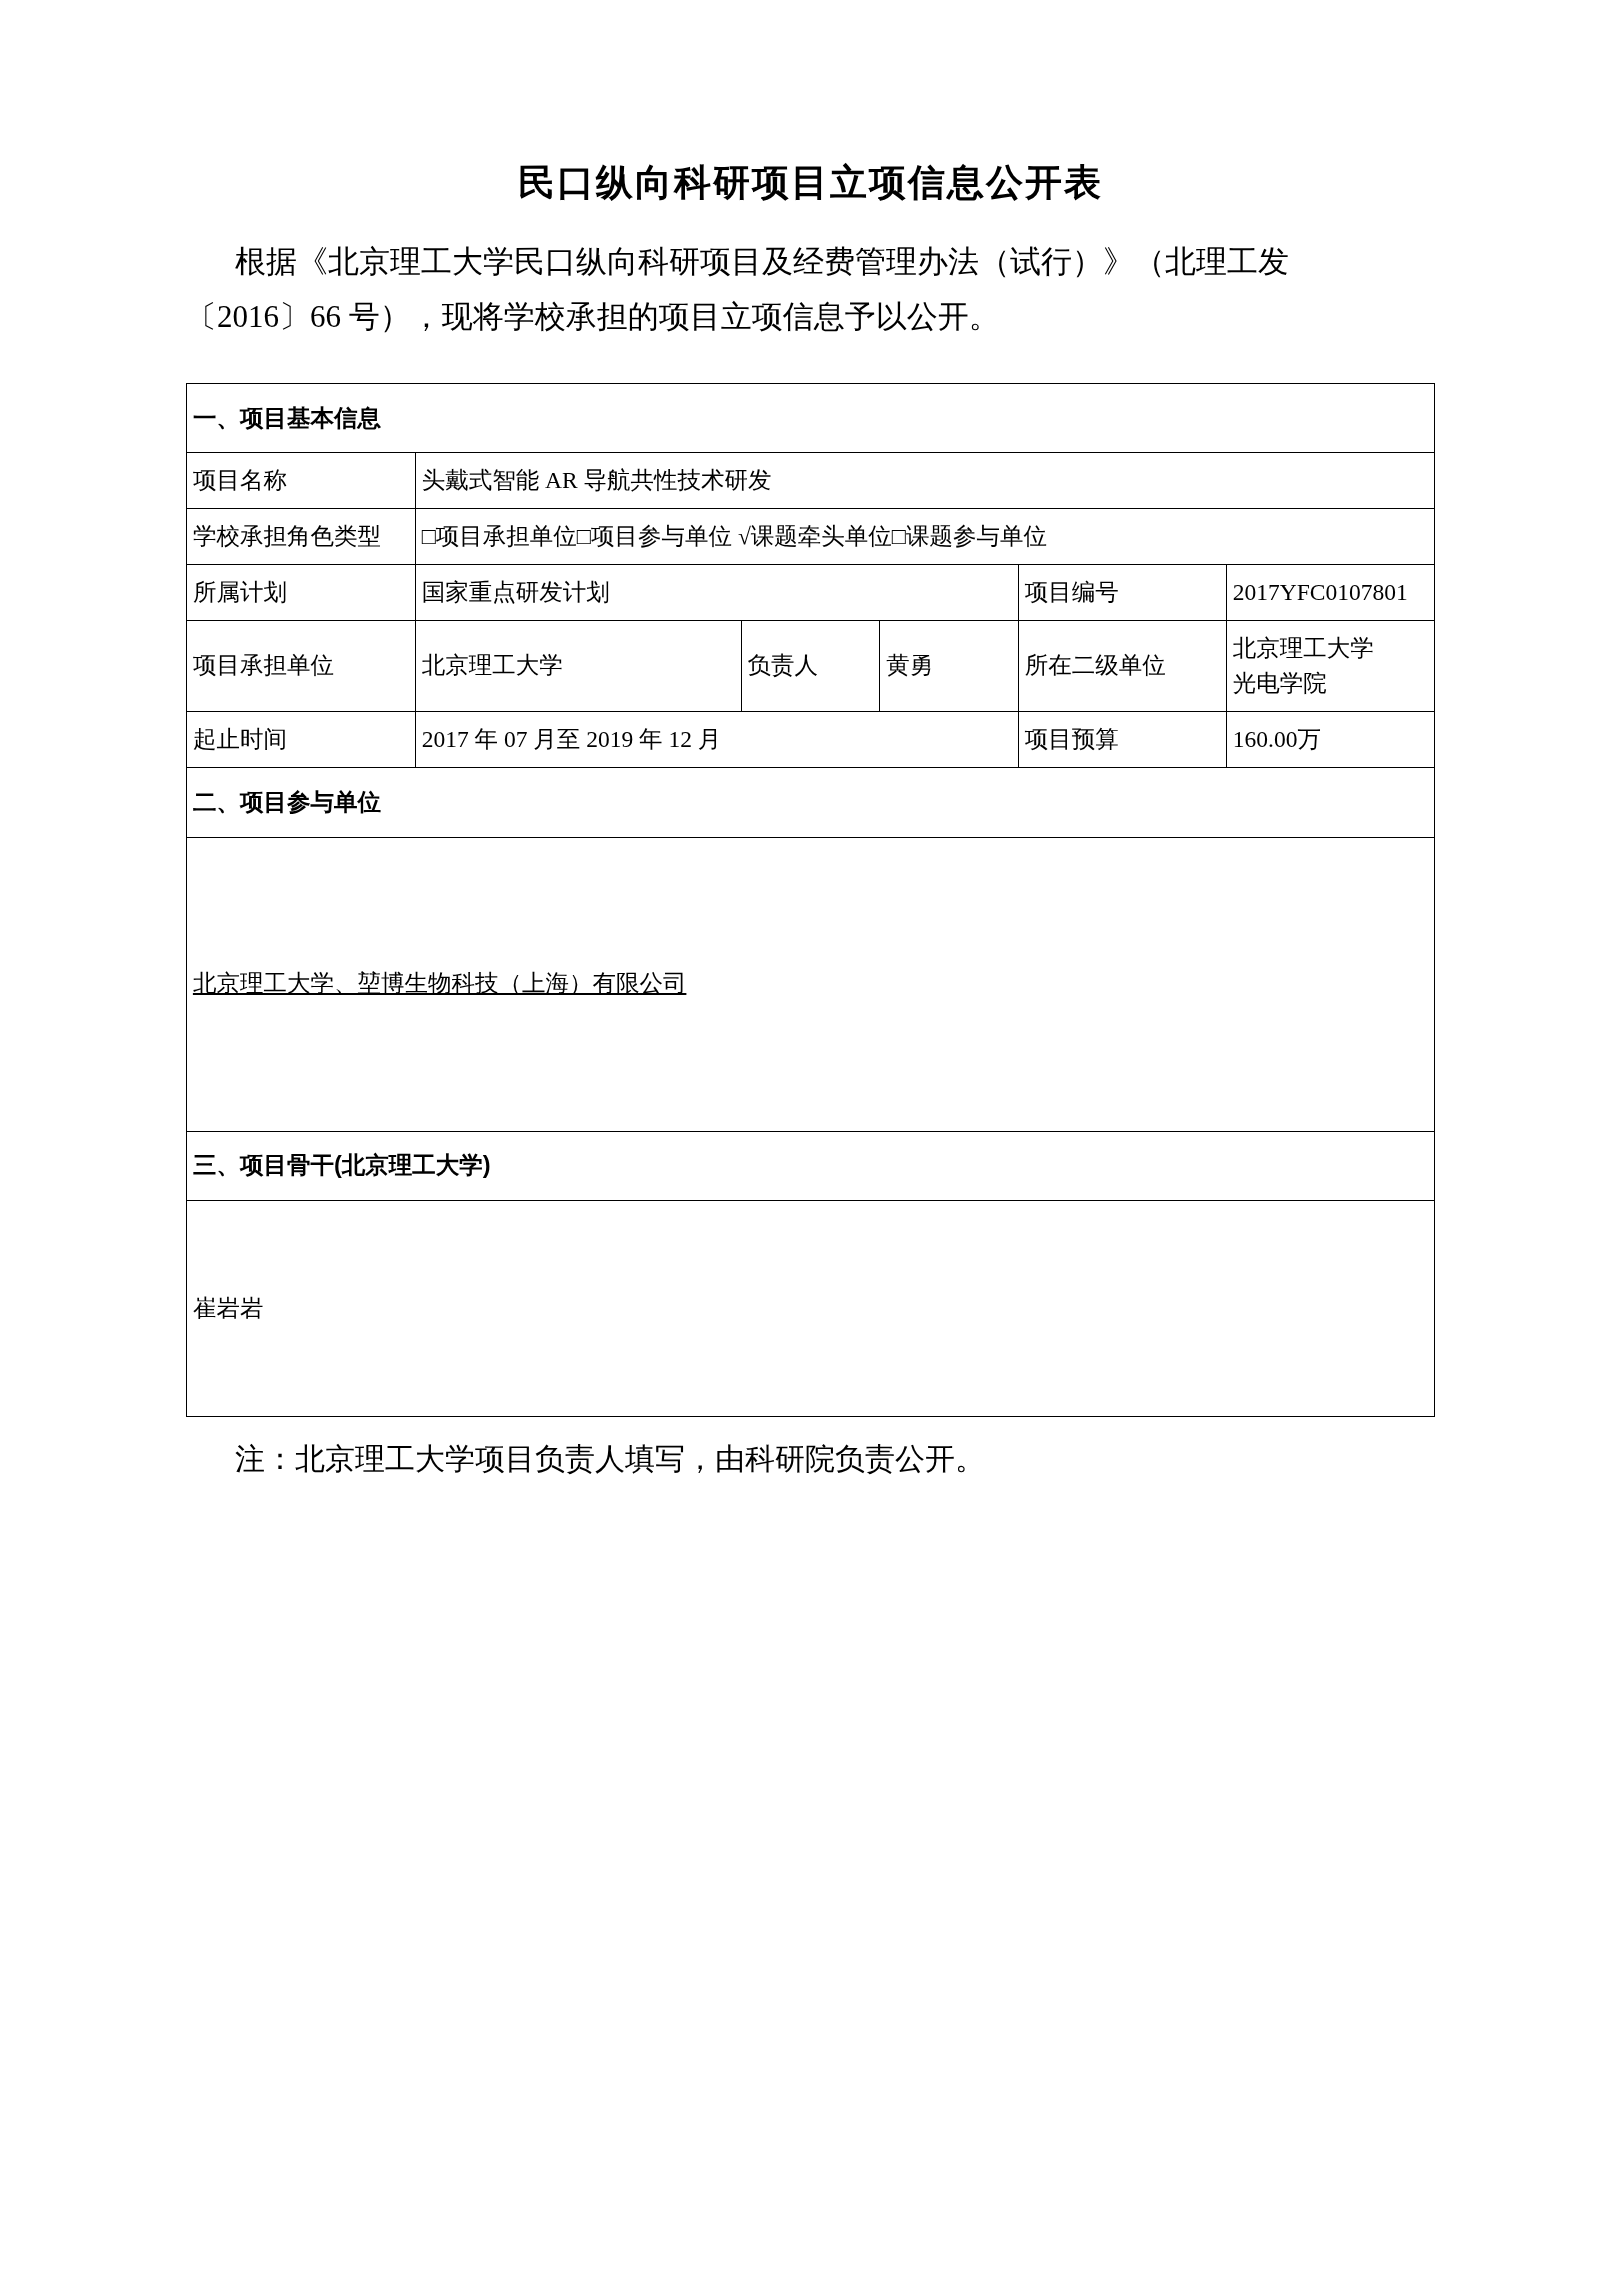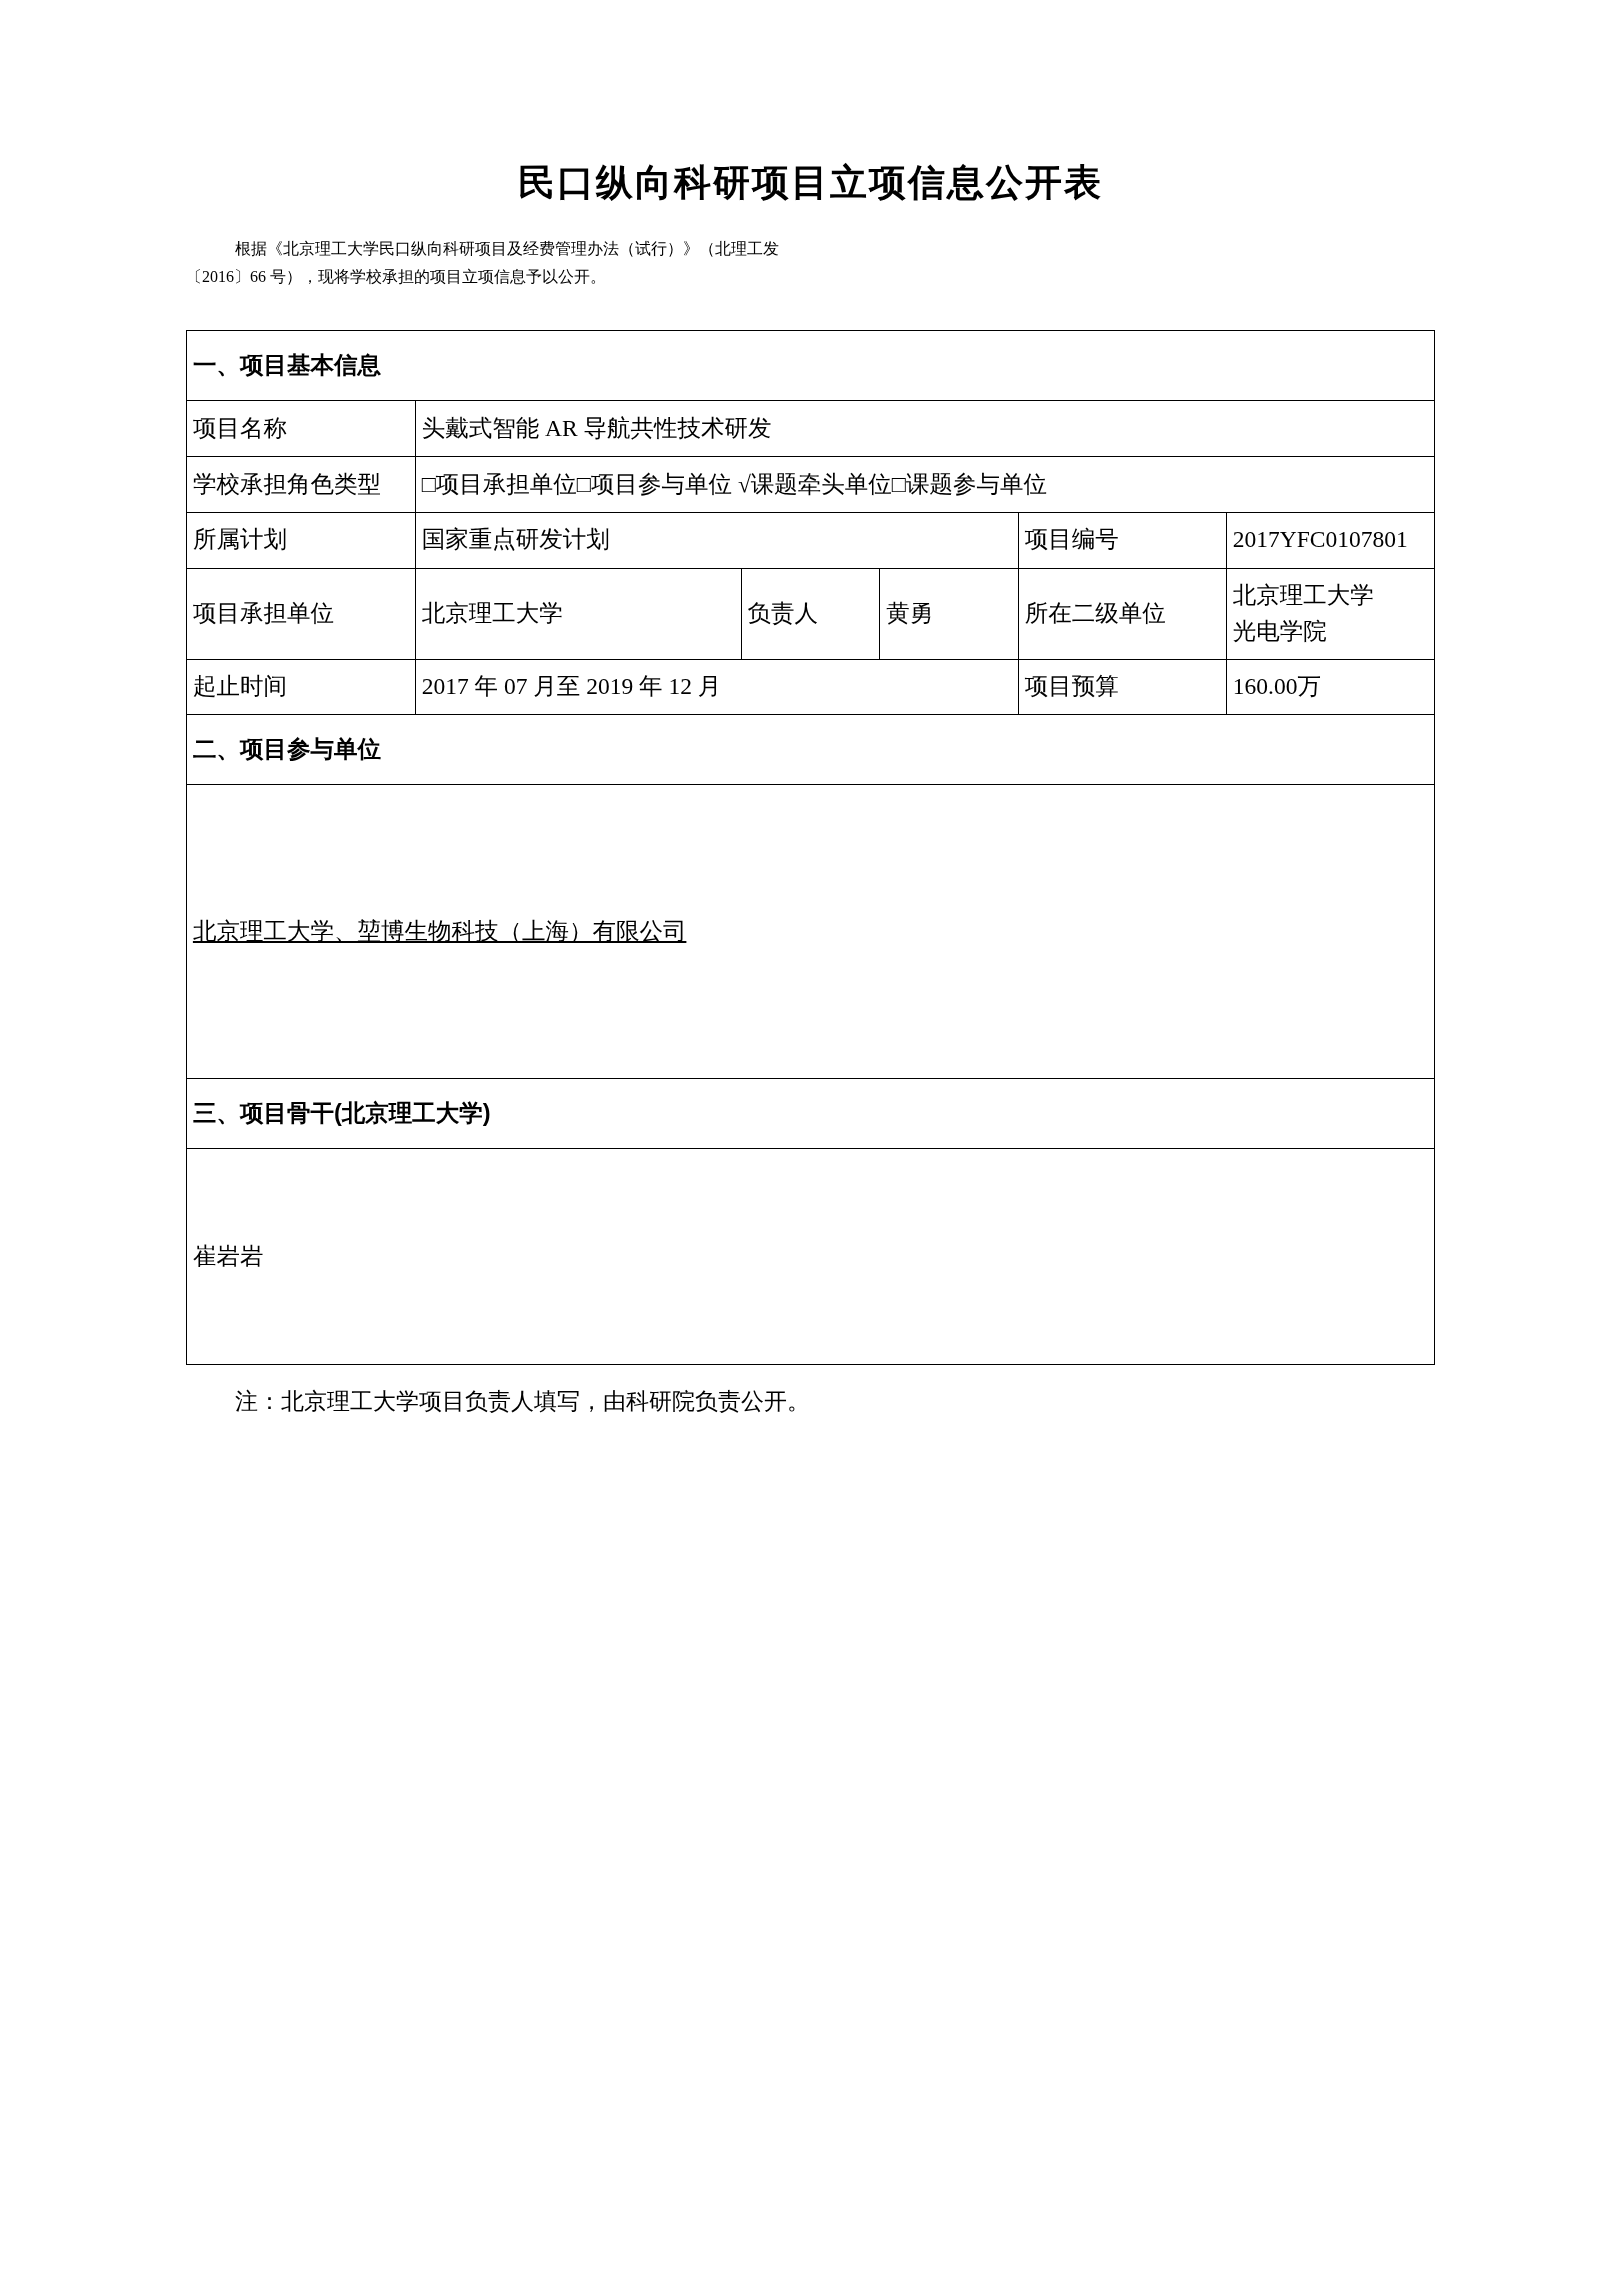--- a/index.html
+++ b/index.html
@@ -23,21 +23,21 @@
   }
   .doc-title {
     text-align: center;
     font-size: 37px;
     font-weight: bold;
     letter-spacing: 2px;
     margin: 0 0 27.4px 0;
     font-family: "Liberation Sans", "DejaVu Sans", sans-serif;
   }
   .intro {
-    font-size: 16px;
+    font-size: 31px;
     line-height: 1.75;
     text-align: justify;
     margin: 0 0 39px 0;
   }
   .intro .indent {
     display: inline-block;
     width: 49px;
   }
   table.main {
     width: 100%;
@@ -66,21 +66,21 @@
     padding: 23.5px 29px;
     font-size: 23.5px;
   }
   .cell-pad-top {
     padding-top: 118px;
     text-decoration: underline;
   }
   .budget-underline {
   }
   .note {
-    font-size: 23px;
+    font-size: 30px;
     margin: 21.6px 0 0 0;
     padding-left: 49px;
   }
   .row-h1 { height: 51px; }
   .row-h2 { height: 61px; padding-left: 8px; }
   .participants-box { height: 294px; }
   .backbone-box { height: 216px; }
 </style>
 </head>
 <body>

